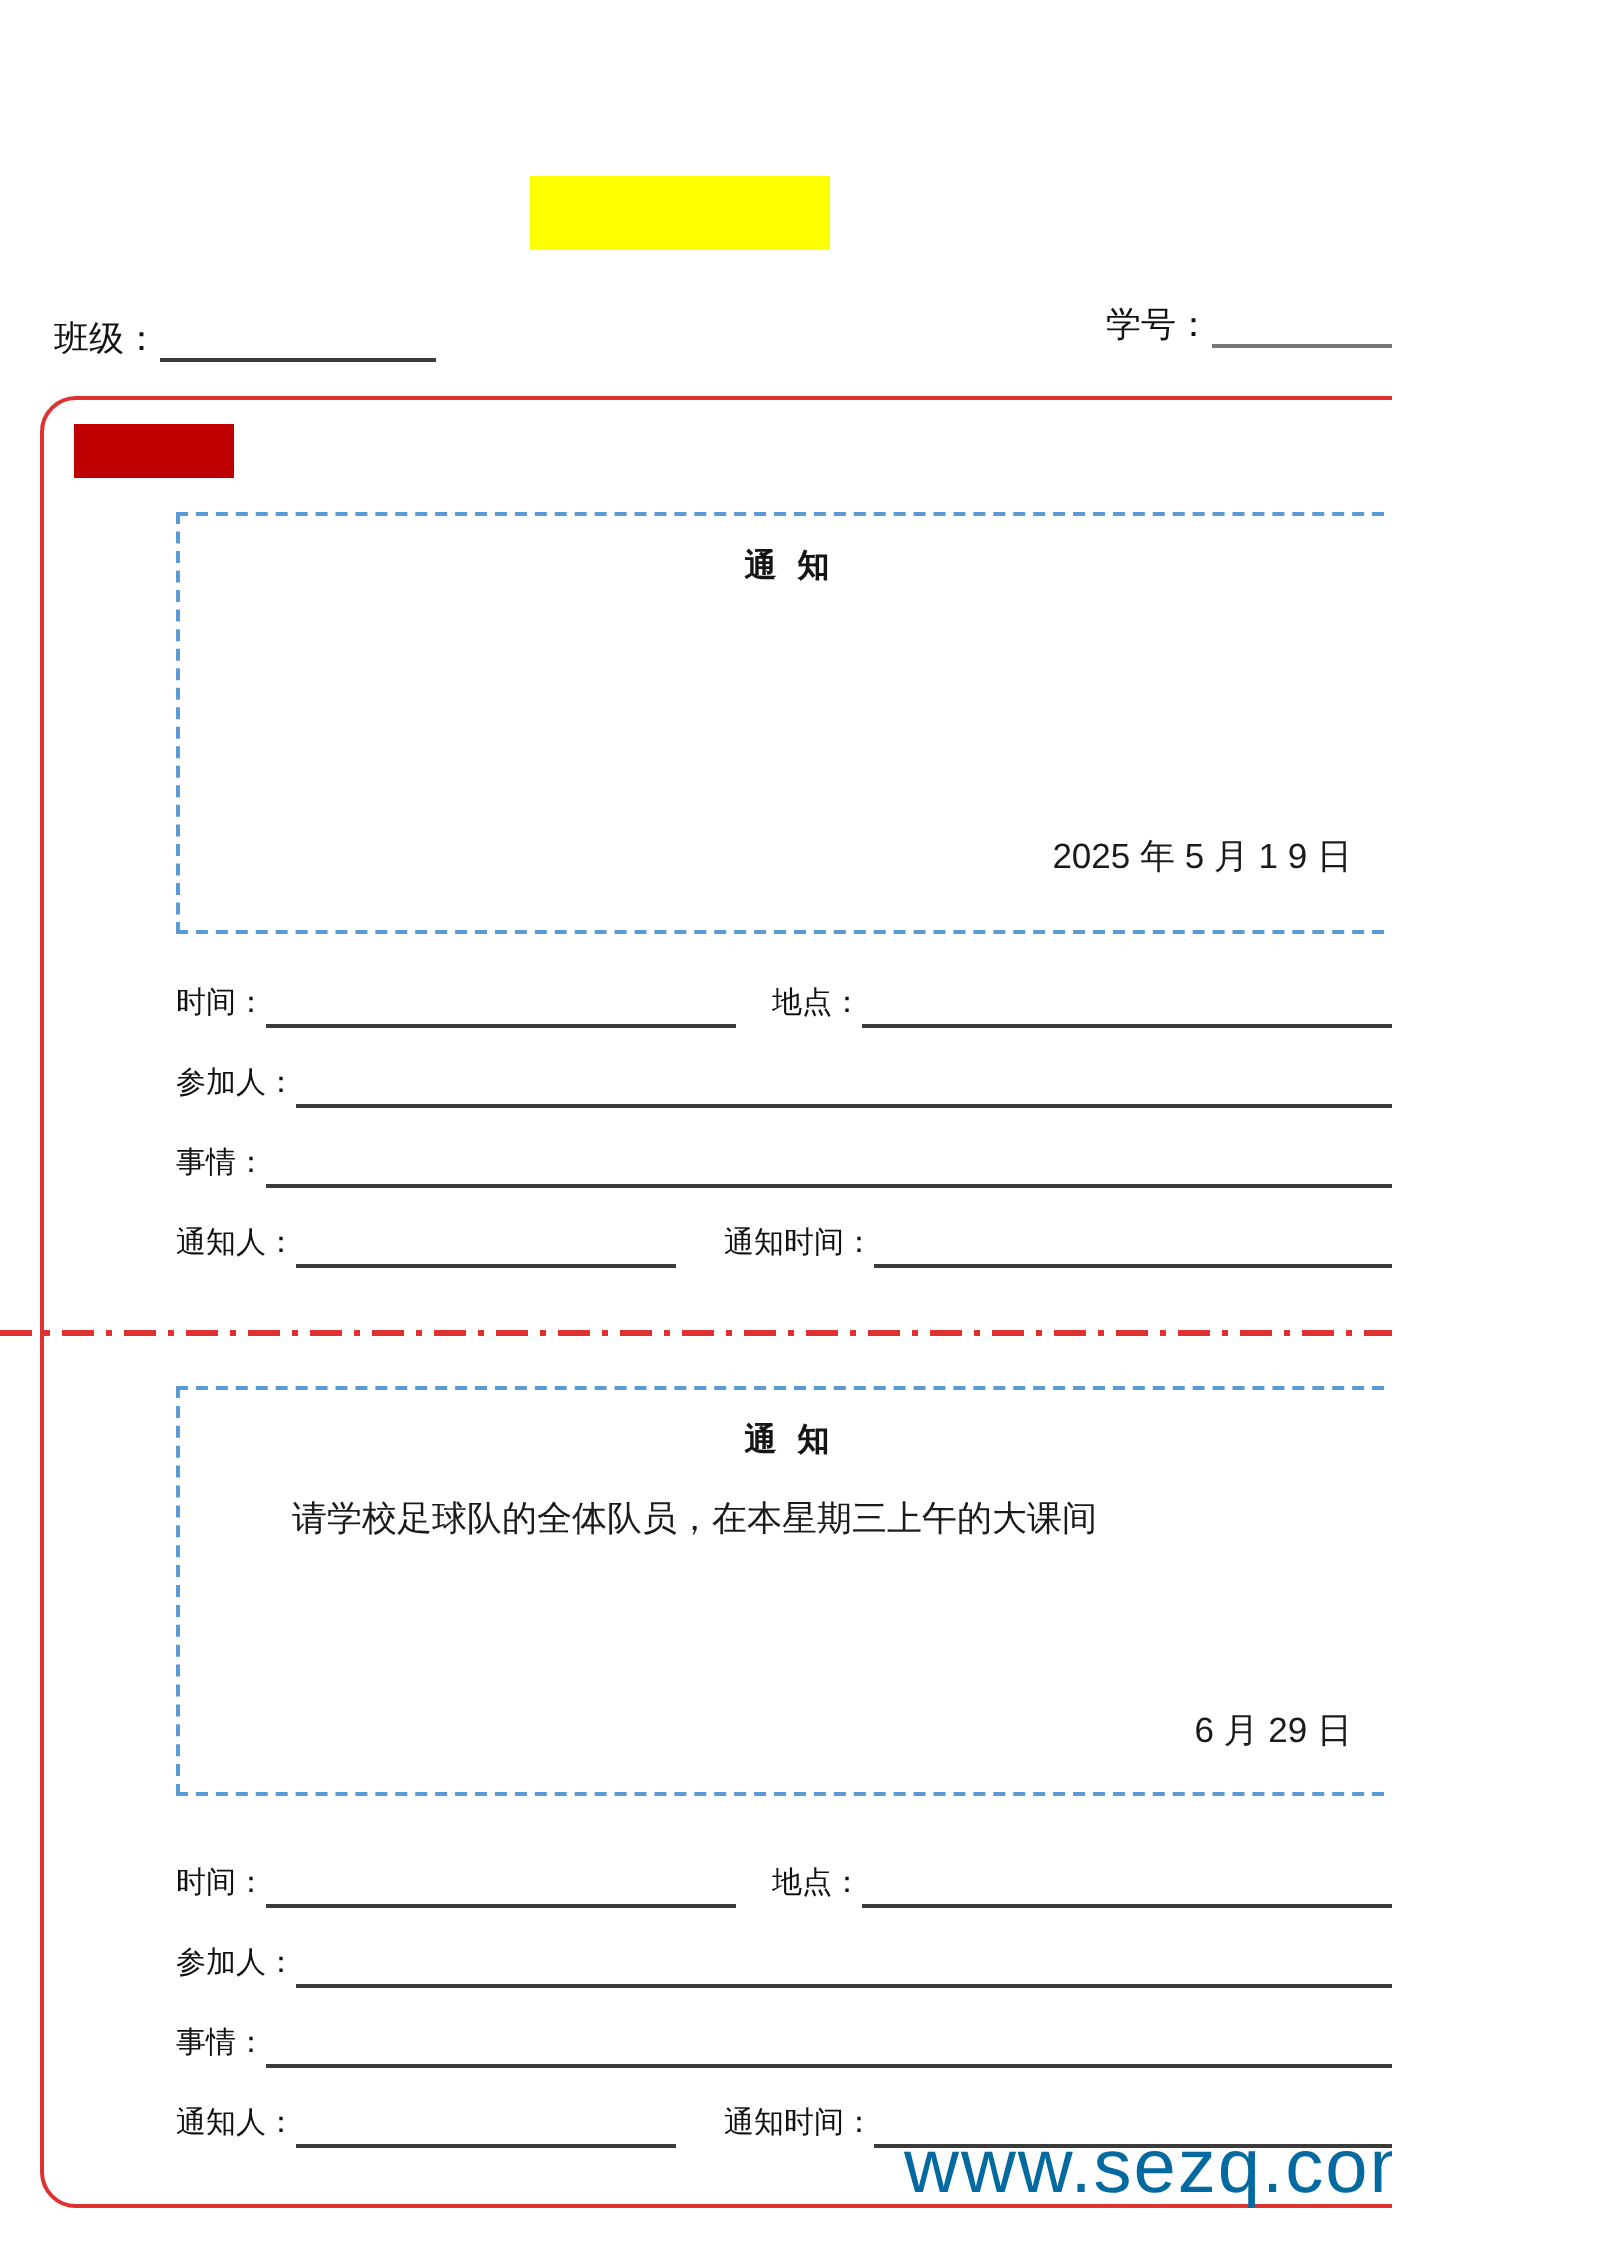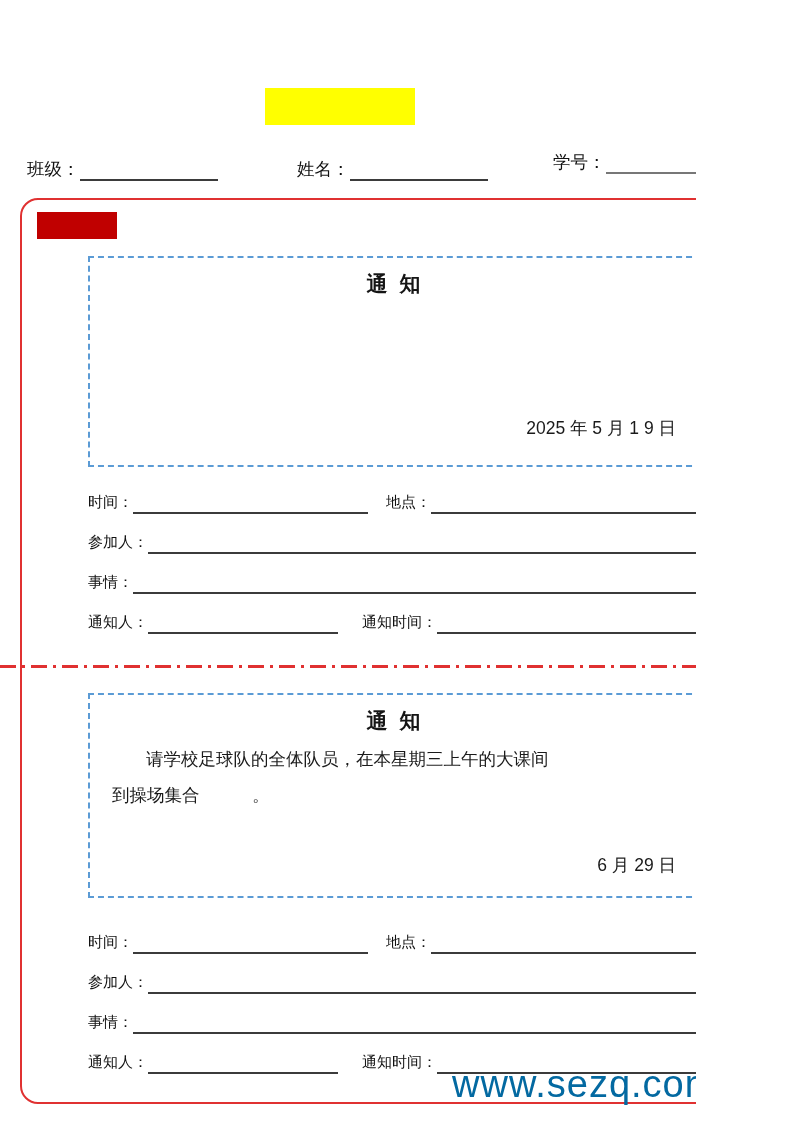--- a/index.html
+++ b/index.html
@@ -37,21 +37,21 @@
   }
   
   .notice-box{
     position:absolute;left:88px;width:614px;
     border:2px dashed #5b9bd5;background:#fff;box-sizing:border-box;
     padding:11px 22px 0 22px;
   }
   #notice1{top:256px;height:211px;}
   #notice2{top:693px;height:205px;}
   .notice-title{
-    text-align:center;font-size:21px;font-weight:bold;letter-spacing:3px;
+    text-align:center;font-size:16px;font-weight:bold;letter-spacing:3px;
     height:30px;line-height:30px;margin-bottom:7px;color:#151515;
   }
   .notice-body{font-size:17.5px;line-height:29px;color:#1a1a1a;white-space:pre-wrap;}
   .notice-body.l1{text-indent:34px;line-height:32px;}
   .notice-body.l2{line-height:40px;}
   .notice-date{
     position:absolute;right:24px;top:158px;font-size:17.5px;color:#1a1a1a;white-space:nowrap;margin-left:34px;
   }
   
   .form-row{
@@ -84,23 +84,20 @@
 </head>
 <body>
 
 <div id="page">
 
   <div class="yellow-block"></div>
 
   <div class="hdr-item" id="hdr-class">
     <span>班级：</span><span class="hline"></span>
   </div>
-  <div class="hdr-item" id="hdr-name">
-    <span>姓名：</span><span class="hline"></span>
-  </div>
   <div class="hdr-item" id="hdr-no">
     <span>学号：</span><span class="hline"></span>
   </div>
 
   <div class="red-box"></div>
   <div class="red-block"></div>
 
   <div class="notice-box" id="notice1">
     <div class="notice-title">通 知</div>
     <div class="notice-date">2025 年 5 月 1 9 日</div>
@@ -125,21 +122,20 @@
     <span class="blank w2"></span>
     <span class="flabel gap2">通知时间：</span>
     <span class="blank grow"></span>
   </div>
 
   <div class="cut-line"></div>
 
   <div class="notice-box" id="notice2">
     <div class="notice-title">通 知</div>
     <div class="notice-body l1">请学校足球队的全体队员，在本星期三上午的大课间</div>
-    <div class="notice-body l2">到操场集合　　　。</div>
     <div class="notice-date">6 月 29 日</div>
   </div>
 
   <div class="form-row" id="s2r1">
     <span class="flabel">时间：</span>
     <span class="blank w1"></span>
     <span class="flabel gap1">地点：</span>
     <span class="blank grow"></span>
   </div>
   <div class="form-row" id="s2r2">

